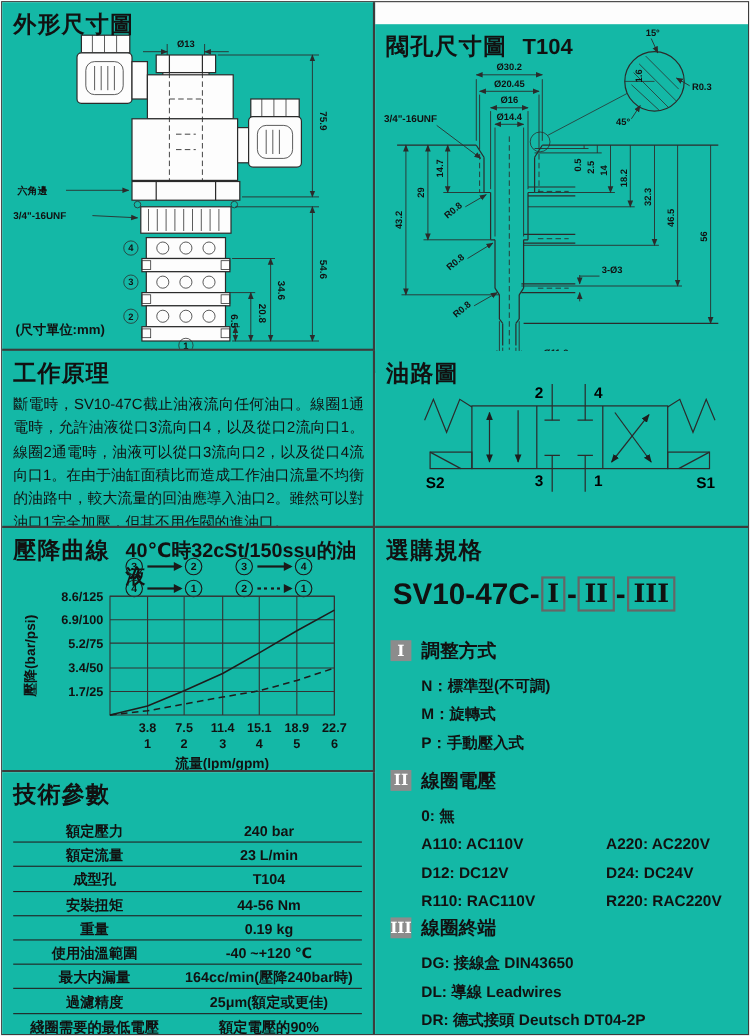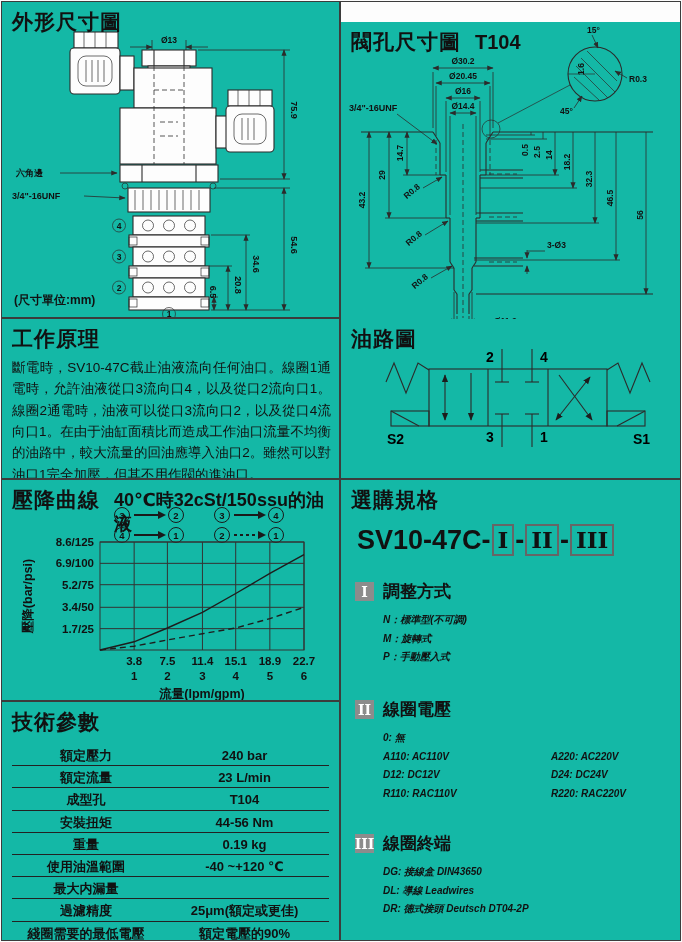--- a/index.html
+++ b/index.html
@@ -34,21 +34,21 @@
   .t-row{display:flex;border-bottom:1.6px solid #222;padding:3px 0 2px 0;font-size:13px;font-weight:600;height:16.2px;align-items:baseline;}
   .t-label{width:148px;flex:none;}
   .t-value{flex:1;}
   
   .model-line{position:absolute;left:16px;top:44px;font-size:27px;font-weight:bold;display:flex;align-items:center;font-family:"Liberation Sans","DejaVu Sans",sans-serif;}
   .seg-box{display:inline-flex;border:2px solid #666;padding:0 4px;margin:0 1px;font-family:"DejaVu Serif","Liberation Serif",serif;font-size:23px;line-height:28px;}
   .o-section{position:absolute;left:14px;right:8px;}
   .o-head{display:flex;align-items:center;font-size:17px;font-weight:bold;}
   .marker{display:inline-flex;width:19px;height:19px;background:#8c8c8c;color:#fff;align-items:center;justify-content:center;font-family:"DejaVu Serif","Liberation Serif",serif;font-size:14px;font-weight:bold;margin-right:9px;flex:none;}
   .o-rows{margin:8px 0 0 28px;}
-  .o-row{display:flex;font-size:10px;font-weight:600;line-height:1.85;font-style:italic;}
+  .o-row{display:flex;font-size:14px;font-weight:600;line-height:1.85;}
   .o-c1{width:168px;flex:none;}
   .o-c2{flex:1;}
 </style>
 </head>
 <body>
 
 <div class="page">
 <div class="frame">
 
   <div class="panel b-r b-b" id="p1" style="left:0;top:0;width:339px;height:317px;">
@@ -446,20 +446,21 @@
           <div class="t-row">
         <span class="t-label">重量</span>
         <span class="t-value">0.19 kg</span>
       </div>
           <div class="t-row">
         <span class="t-label">使用油溫範圍</span>
         <span class="t-value">-40 ~+120 ℃</span>
       </div>
           <div class="t-row">
         <span class="t-label">最大内漏量</span>
+        <span class="t-value">164cc/min(壓降240bar時)</span>
       </div>
           <div class="t-row">
         <span class="t-label">過濾精度</span>
         <span class="t-value">25μm(額定或更佳)</span>
       </div>
           <div class="t-row">
         <span class="t-label">綫圈需要的最低電壓</span>
         <span class="t-value">額定電壓的90%</span>
       </div>
         </div>

